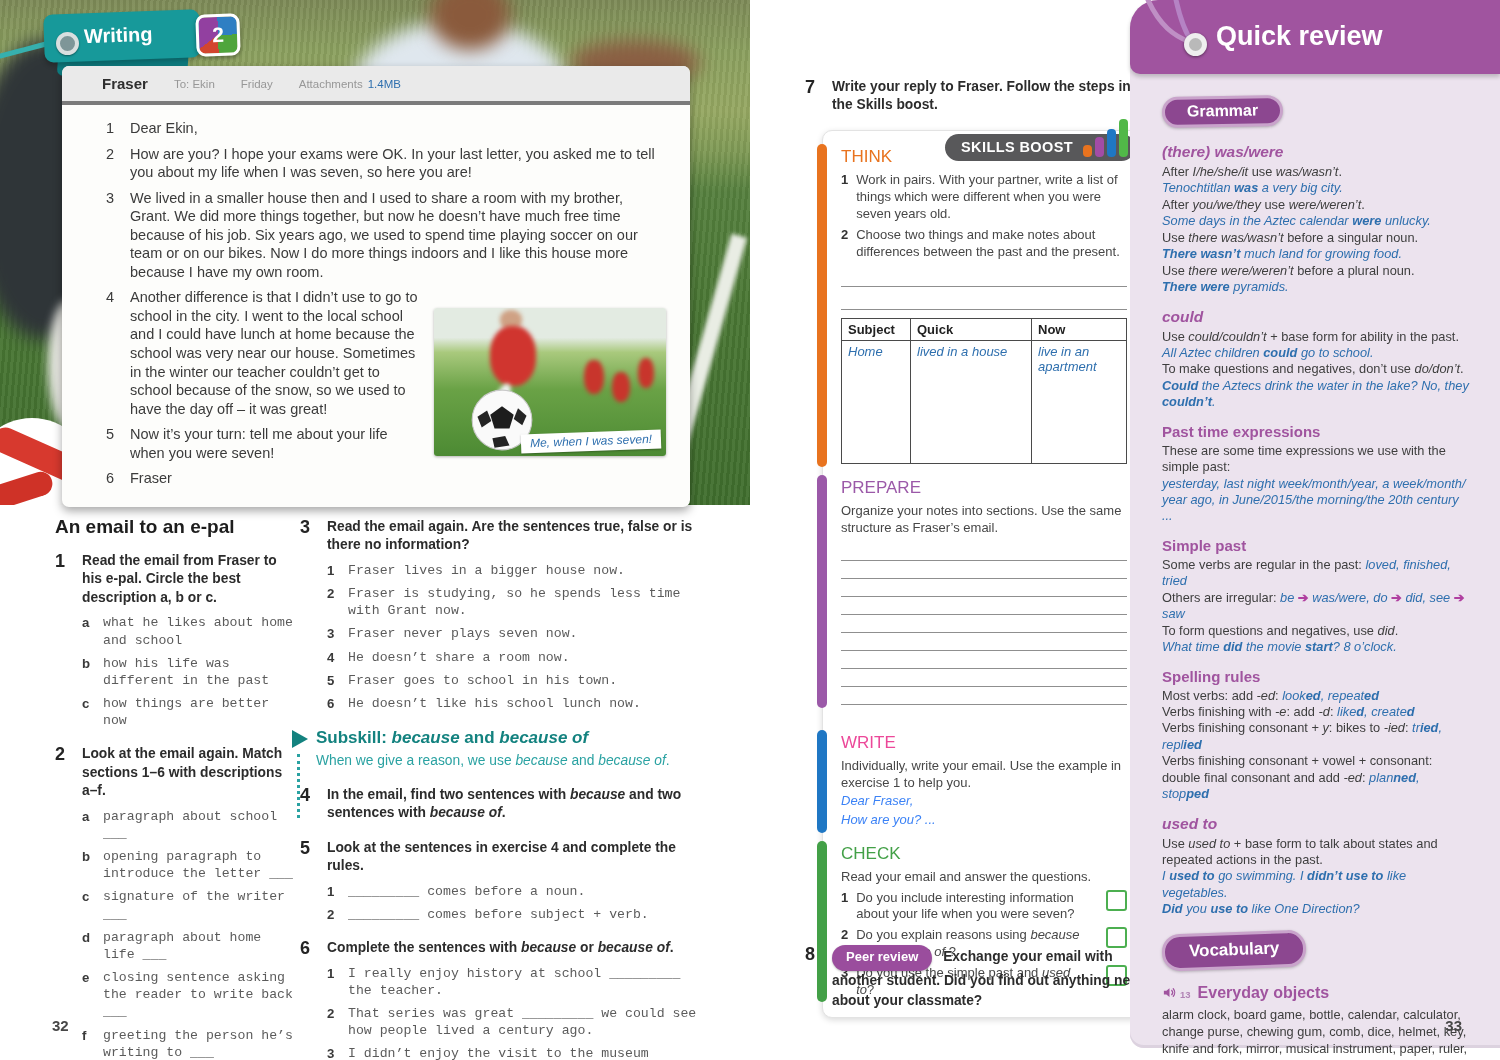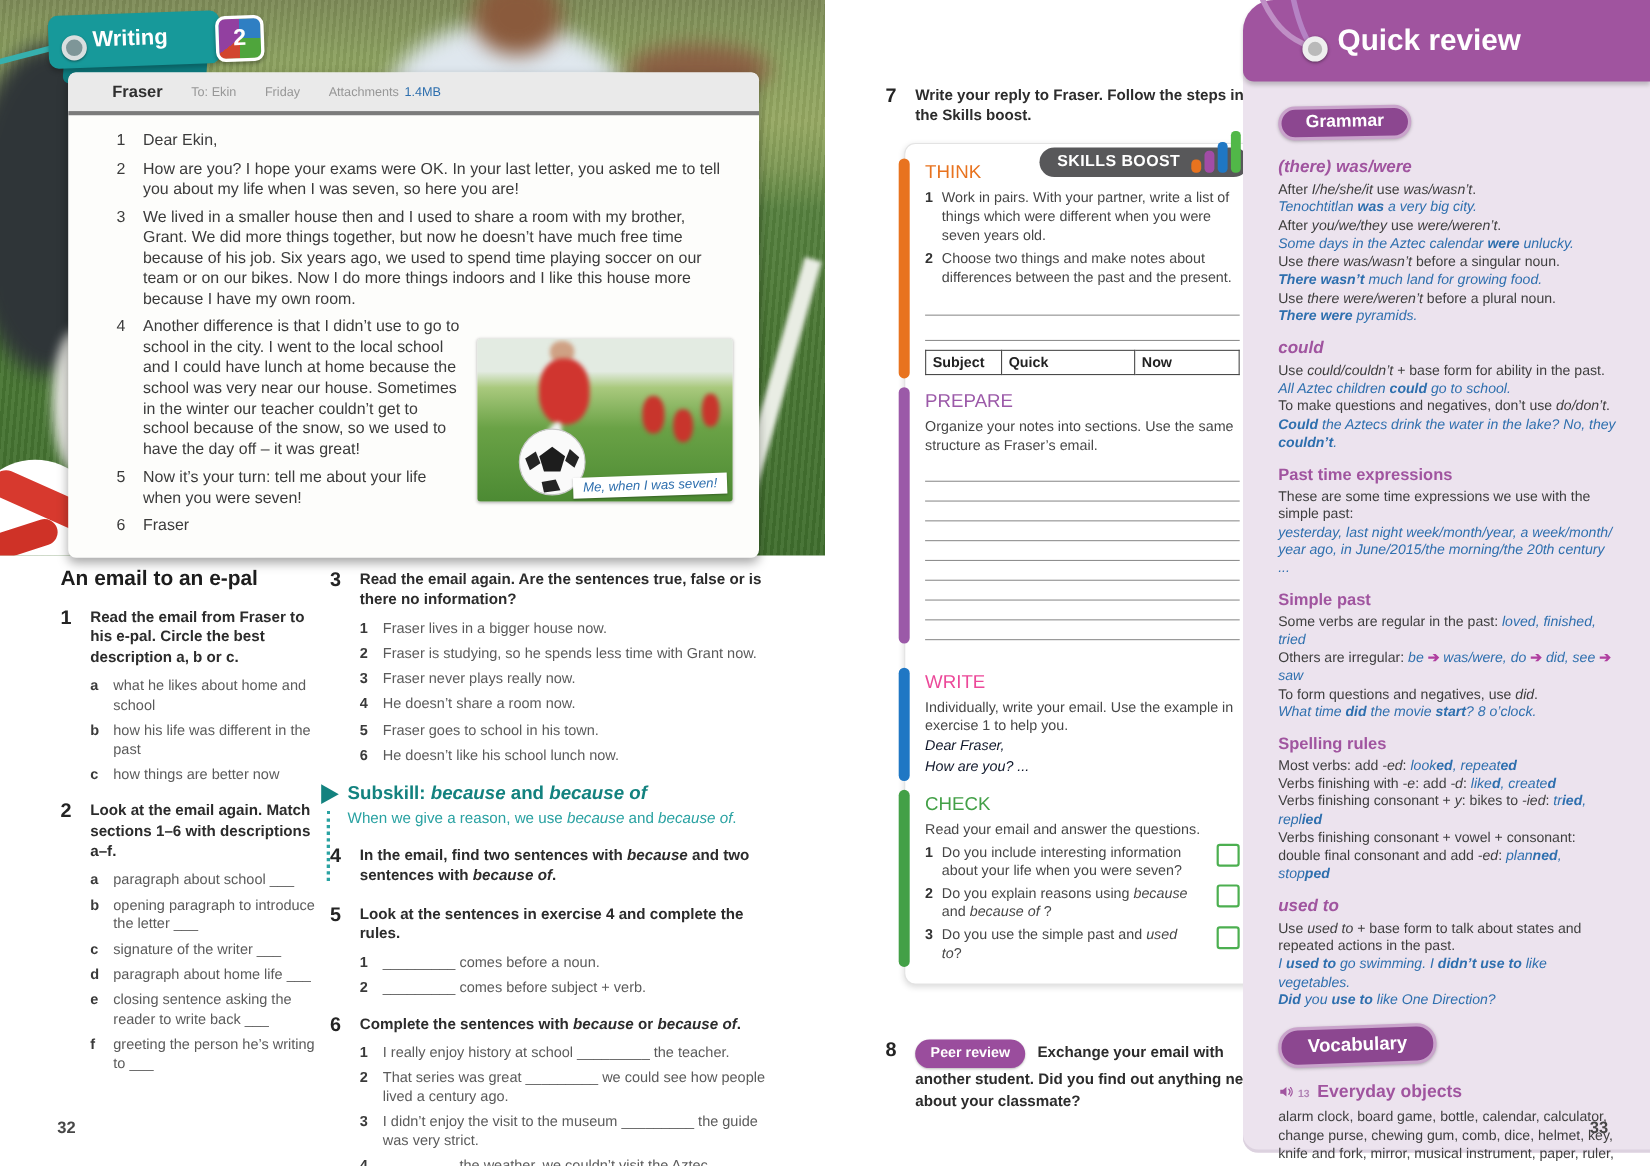--- a/index.html
+++ b/index.html
@@ -54,21 +54,21 @@
   .inset-ball{position:absolute;left:36px;top:80px;width:64px;height:64px;}
   .inset-cap{position:absolute;right:5px;bottom:5px;background:#fff;padding:2px 9px;font-size:12px;font-style:italic;color:#2e6fae;transform:rotate(-2deg);box-shadow:0 1px 2px rgba(0,0,0,.3);white-space:nowrap;}
   .clear{clear:both;}
 
   
   .ex{position:relative;padding-left:27px;margin-bottom:16px;}
   .ex-num{position:absolute;left:0;top:-1px;font-size:18px;font-weight:800;color:#242424;}
   .instr{font-size:13.8px;font-weight:700;color:#2c2c2c;line-height:1.34;margin-bottom:7px;}
   .opt{display:flex;gap:10px;font-size:13.2px;color:#5b5b5b;line-height:1.3;margin:6px 0;}
   .opt .it-num{font-weight:700;color:#3a3a3a;min-width:11px;}
-  .opt .it-text{flex:1;}
+  .opt .it-text{flex:1;font-family:Liberation Mono, monospace;}
 
   .col1{position:absolute;left:55px;top:516px;width:243px;}
   .sec-title{font-size:19px;font-weight:800;color:#1d1d1d;margin-bottom:14px;}
   .col2{position:absolute;left:300px;top:518px;width:404px;}
 
   
   .subskill{position:relative;margin:6px 0 16px 0;padding-left:16px;}
   .subskill .tri{position:absolute;left:-8px;top:2px;width:0;height:0;border-left:16px solid #13827f;border-top:9px solid transparent;border-bottom:9px solid transparent;}
   .subskill .dots{position:absolute;left:-3px;top:26px;height:64px;border-left:3px dotted #2aa2a2;}
   .sub-h{font-size:17px;font-weight:800;color:#13827f;margin-bottom:4px;}
@@ -99,21 +99,21 @@
   .bitem{display:flex;gap:8px;font-size:13px;color:#474747;line-height:1.3;margin:4px 0;}
   .bitem .it-num{font-weight:700;color:#333;}
   .rule{border-bottom:1.4px solid #8f8f8f;height:20px;}
   .rules-think .rule{height:22px;}
   .rules-prep .rule{height:17px;}
   .btable{width:100%;border-collapse:collapse;margin-top:8px;}
   .btable th,.btable td{border:1.4px solid #4a4a4a;padding:3px 6px;text-align:left;vertical-align:top;}
   .btable th{font-size:13px;color:#222;}
   .btable td{height:116px;font-size:13px;font-style:italic;color:#2e6fae;}
   .c-sub{width:56px;} .c-past{width:108px;}
-  .write-ex div{font-size:13px;font-style:italic;color:#0f172a;line-height:1.45;}
+  .write-ex div{font-size:13px;font-style:italic;color:#3b82f6;line-height:1.45;}
   .chk .bitem{align-items:flex-start;}
   .chk .it-text{flex:1;}
   .checkbox{width:17px;height:17px;border:2.5px solid #4caf50;border-radius:3px;background:#fff;margin-left:8px;flex:0 0 auto;}
   .ex8{position:absolute;left:805px;top:945px;width:322px;}
   .ex8-body{font-size:13.8px;font-weight:700;color:#2c2c2c;line-height:1.45;}
   .pill-peer{display:inline-block;background:#9a4d9d;color:#fff;border-radius:14px;padding:3px 14px 4px;font-size:13px;font-weight:700;margin-right:7px;box-shadow:0 1px 2px rgba(0,0,0,.25);}
 
   .pagenum{position:absolute;font-size:15px;font-weight:700;color:#474747;}
   .pn-left{left:52px;bottom:26px;}
   .pn-right{right:38px;bottom:26px;}
@@ -270,21 +270,21 @@
           <div class="opt">
             <span class="it-num">1</span>
             <span class="it-text">Fraser lives in a bigger house now.</span>
           </div>
           <div class="opt">
             <span class="it-num">2</span>
             <span class="it-text">Fraser is studying, so he spends less time with Grant now.</span>
           </div>
           <div class="opt">
             <span class="it-num">3</span>
-            <span class="it-text">Fraser never plays really now.</span>
+            <span class="it-text">Fraser never plays seven now.</span>
           </div>
           <div class="opt">
             <span class="it-num">4</span>
             <span class="it-text">He doesn’t share a room now.</span>
           </div>
           <div class="opt">
             <span class="it-num">5</span>
             <span class="it-text">Fraser goes to school in his town.</span>
           </div>
           <div class="opt">
@@ -373,20 +373,25 @@
       <div class="rules-think">
           <div class="rule"></div>
           <div class="rule"></div>
         </div>
       <table class="btable">
         <tbody>
             <tr>
           <th class="c-sub">Subject</th>
           <th class="c-past">Quick</th>
           <th>Now</th>
+        </tr>
+        <tr>
+          <td>Home</td>
+          <td>lived in a house</td>
+          <td>live in an apartment</td>
         </tr>
       </tbody>
         </table>
     </div>
 
     <div class="bsec">
       <span class="bar bar-prep"></span>
       <div class="btitle t-prep">PREPARE</div>
       <div class="btext">Organize your notes into sections. Use the same structure as Fraser’s email.</div>
       <div class="rules-prep" style="margin-top:6px">

